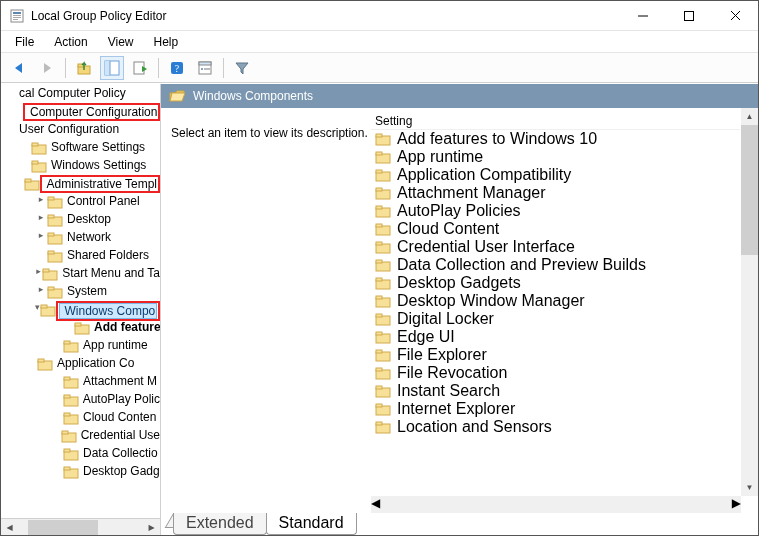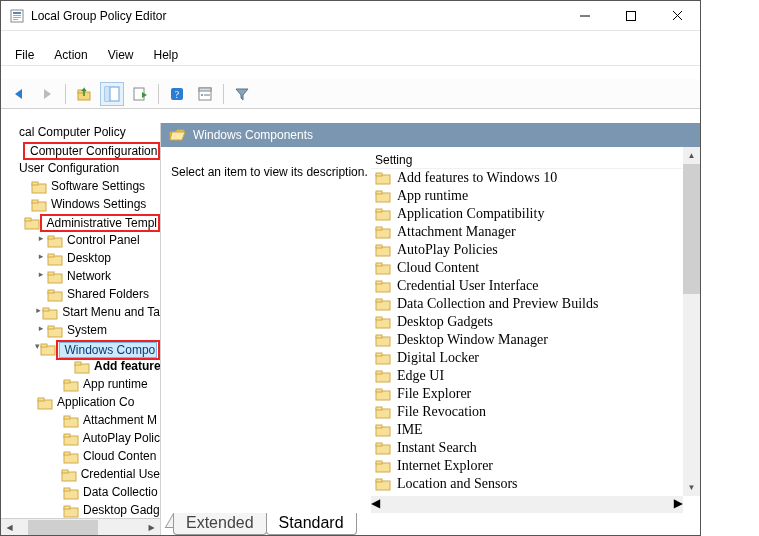--- a/index.html
+++ b/index.html
@@ -4,25 +4,24 @@
 <style>
 * { box-sizing: border-box; }
 html, body {
   margin: 0; padding: 0;
   font-family: "Segoe UI", Tahoma, sans-serif;
   font-size: 12px;
   background: #fff;
   color: #000;
 }
 .window {
-  width: 701px; height: 536px;
+  width: 759px; height: 536px;
   border: 1px solid #555;
   display: flex; flex-direction: column;
   background: #fff;
-  gap: 13px;
 }
 .titlebar {
   height: 30px;
   display: flex; align-items: center;
   padding: 0 0 0 8px;
   border-bottom: 1px solid #e5e5e5;
 }
 .titlebar .app-icon { width:16px; height:16px; margin-right:6px; }
 .titlebar .title { flex: 1; font-size: 12px; }
 .titlebar .winbtns { display:flex; }
@@ -124,21 +123,21 @@
 .list-header {
   height:18px; font-size:12px;
   border-bottom:1px solid #f0f0f0;
   padding: 2px 4px;
 }
 .list-items {
   flex:1; overflow-y:hidden;
 }
 .list-row {
   height:18px; display:flex; align-items:center;
-  font-size:14px; padding-left:4px;font-family:Liberation Serif, serif;
+  font-size:16px; padding-left:4px;
 }
 .list-row .folder { width:16px; height:16px; margin-right:6px; flex-shrink:0; }
 .vscroll {
   position:absolute; right:0; top:0; bottom:17px;
   width:17px; background:#f0f0f0;
   display:flex; flex-direction:column;
 }
 .vscroll .arrow { height:17px; display:flex;align-items:center;justify-content:center;font-size:8px;color:#555;}
 .vscroll .track { flex:1; position:relative; }
 .vscroll .thumb { position:absolute; left:0; right:0; background:#cfcfcf;}
@@ -631,29 +630,20 @@
                 </span>
                 <span>File Revocation</span>
               </div>
               <div class="list-row">
                 <span class="folder">
                   <svg width="16" height="16">
                     <rect x="1" y="5" width="14" height="9" fill="#f7e199" stroke="#d1aa4a"></rect>
                     <rect x="1" y="3" width="6" height="3" fill="#f7e199" stroke="#d1aa4a"></rect>
                   </svg>
                 </span>
-                <span>IME</span>
-              </div>
-              <div class="list-row">
-                <span class="folder">
-                  <svg width="16" height="16">
-                    <rect x="1" y="5" width="14" height="9" fill="#f7e199" stroke="#d1aa4a"></rect>
-                    <rect x="1" y="3" width="6" height="3" fill="#f7e199" stroke="#d1aa4a"></rect>
-                  </svg>
-                </span>
                 <span>Instant Search</span>
               </div>
               <div class="list-row">
                 <span class="folder">
                   <svg width="16" height="16">
                     <rect x="1" y="5" width="14" height="9" fill="#f7e199" stroke="#d1aa4a"></rect>
                     <rect x="1" y="3" width="6" height="3" fill="#f7e199" stroke="#d1aa4a"></rect>
                   </svg>
                 </span>
                 <span>Internet Explorer</span>

